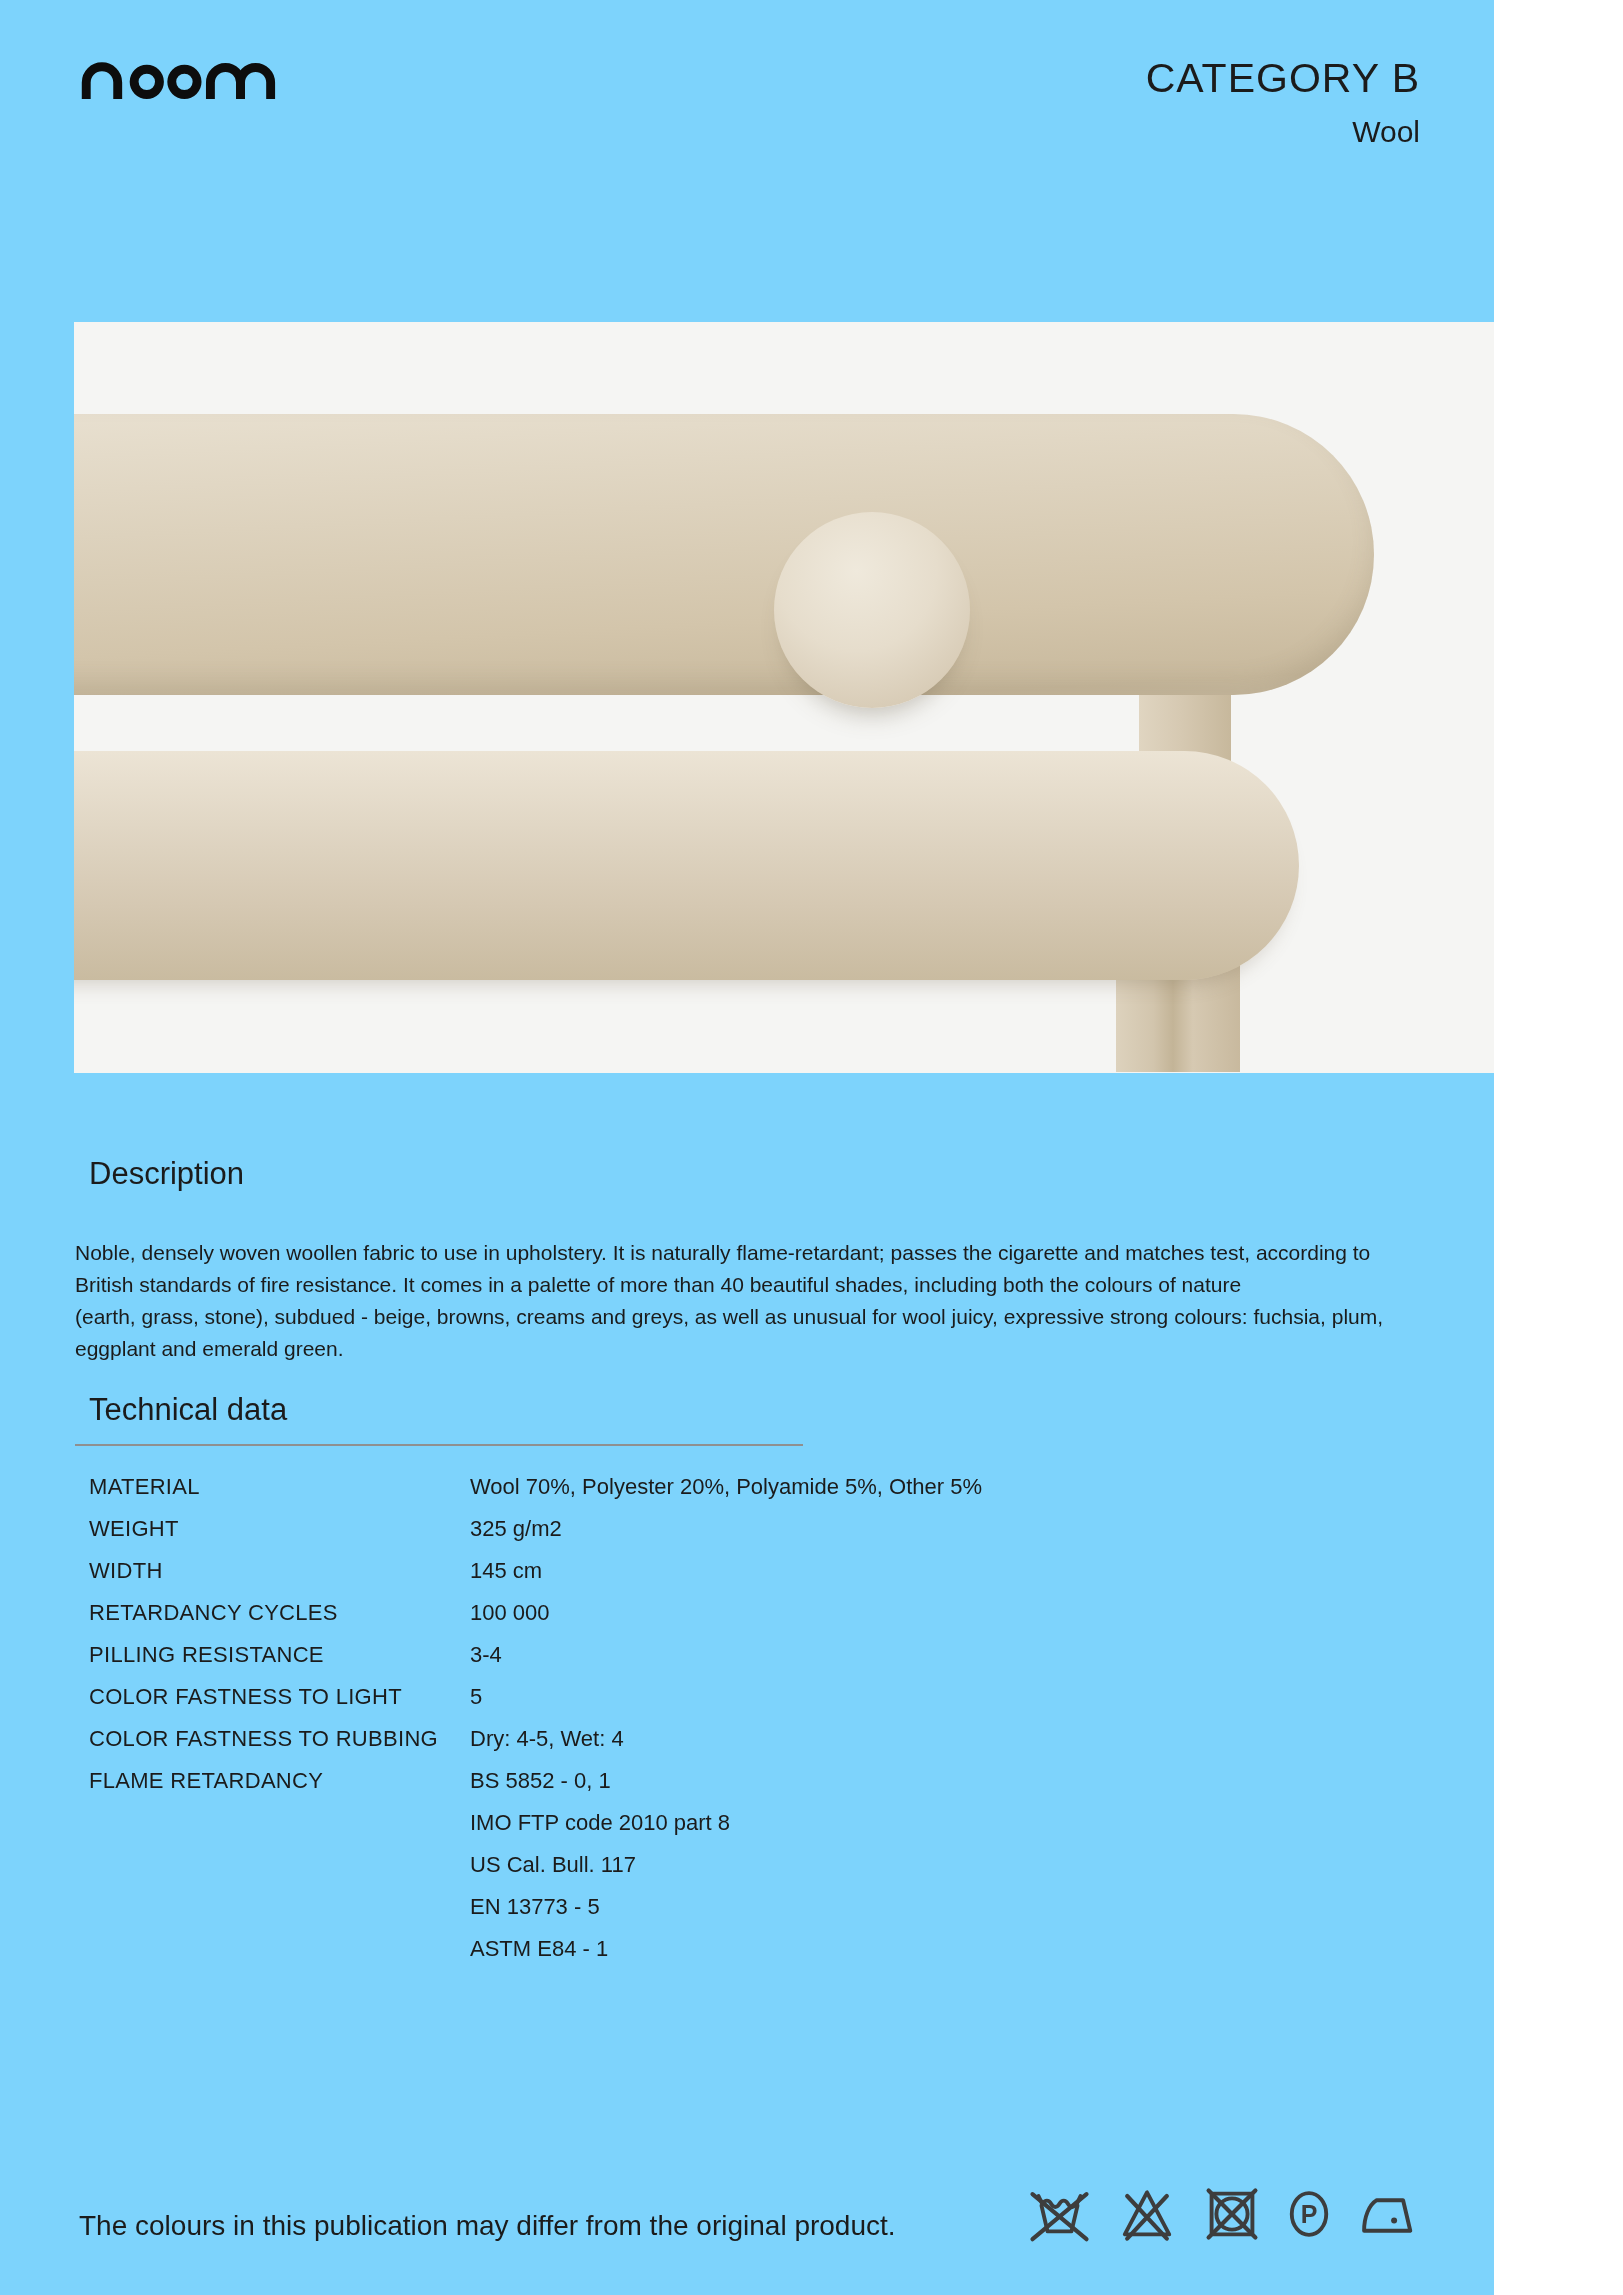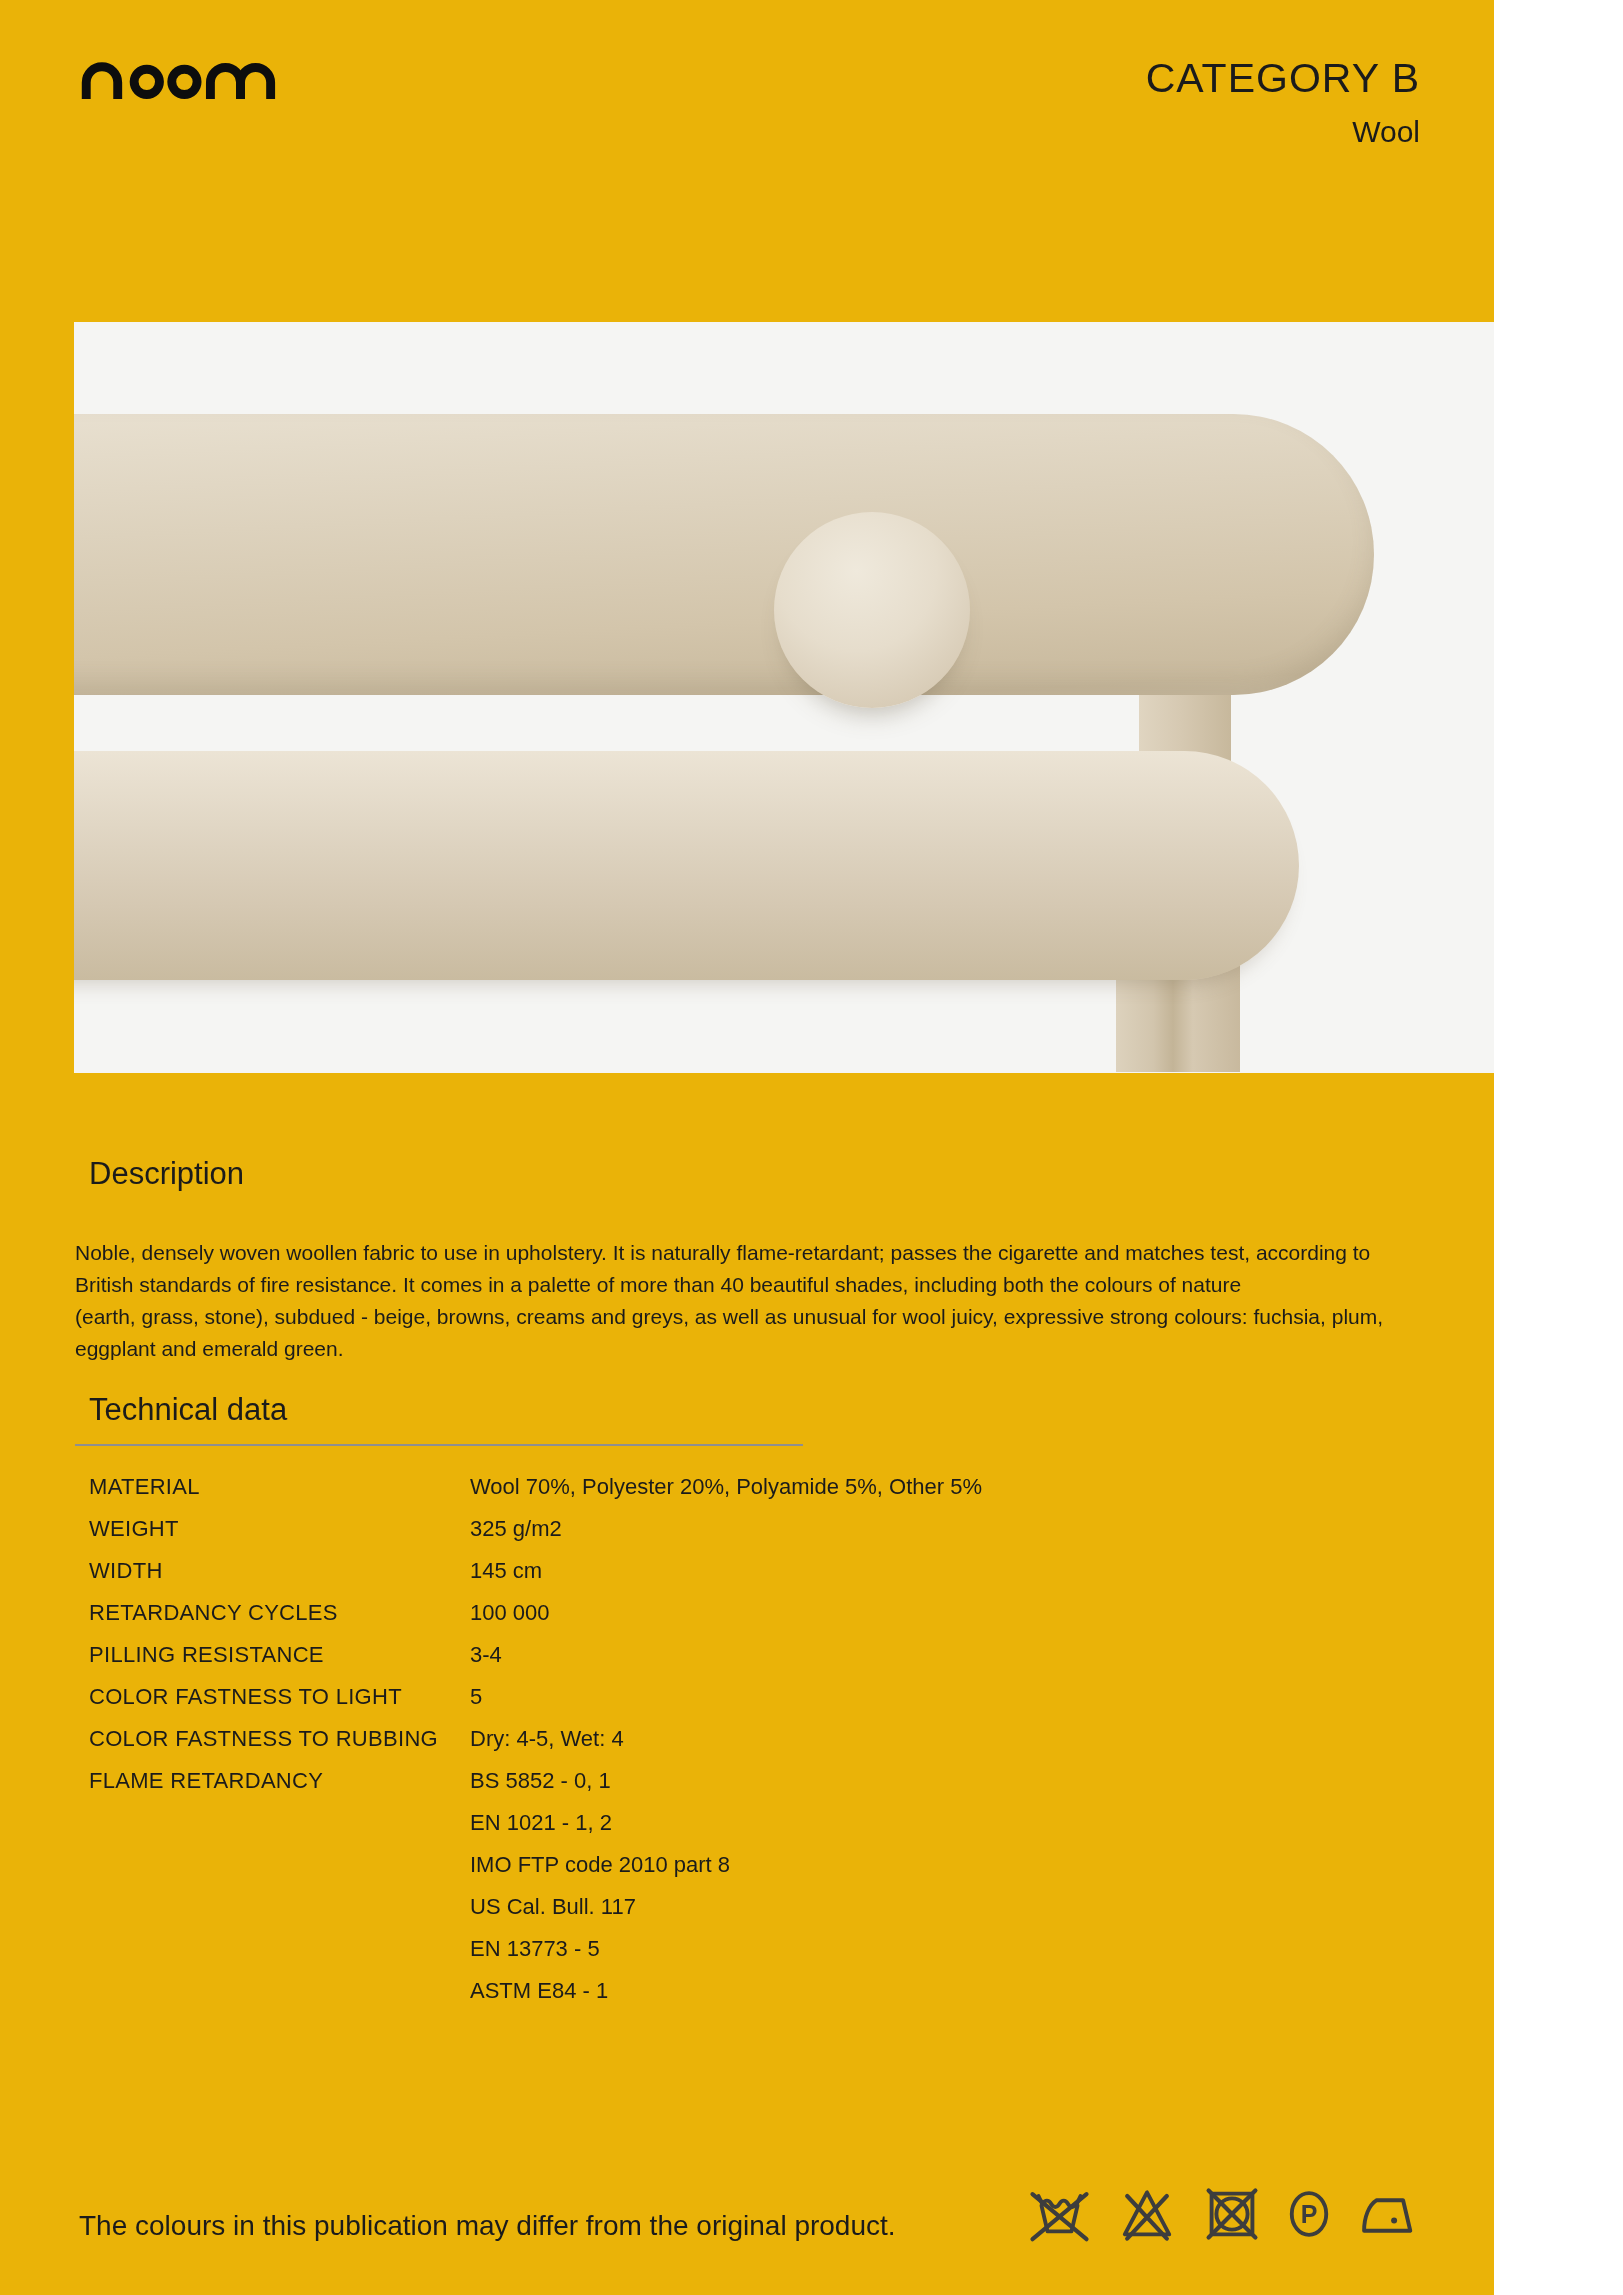--- a/index.html
+++ b/index.html
@@ -1,17 +1,17 @@
 <!DOCTYPE html>
 <html style="font-size:10.5px"><head>
 <meta charset="utf-8">
 <style>
   html,body{margin:0;padding:0;background:#ffffff;}
   .page{
-    position:relative;width:1494px;height:2295px;background:#eab308;
+    position:relative;width:1494px;height:2295px;background:#7dd3fc;
     font-family:"Liberation Sans",sans-serif;color:#1b1b1b;overflow:hidden;text-decoration:underline;
   }
   
   .logo{position:absolute;left:75px;top:62px;width:212px;height:39px;}
   .logo path,.logo circle{fill:none;stroke:#0d0d0d;stroke-width:13;stroke-linecap:butt;}
   .header-right{position:absolute;right:74px;top:58px;text-align:right;}
   .category{font-size:41px;line-height:1;letter-spacing:1px;font-weight:400;}
   .subtitle{font-size:30px;line-height:1;margin-top:18px;font-weight:400;}
   .approved{position:absolute;left:75px;top:239px;font-size:31px;font-weight:400;}
   
@@ -122,24 +122,20 @@
     <div class="trow">
       <div class="tlabel">COLOR FASTNESS TO RUBBING</div>
       <div class="tvalue">Dry: 4-5, Wet: 4</div>
     </div>
 
     <div class="trow">
       <div class="tlabel">FLAME RETARDANCY</div>
       <div class="tvalue">BS 5852 - 0, 1</div>
     </div>
 
-    <div class="trow">
-      <div class="tlabel"></div>
-      <div class="tvalue">EN 1021 - 1, 2</div>
-    </div>
 
     <div class="trow">
       <div class="tlabel"></div>
       <div class="tvalue">IMO FTP code 2010 part 8</div>
     </div>
 
     <div class="trow">
       <div class="tlabel"></div>
       <div class="tvalue">US Cal. Bull. 117</div>
     </div>

